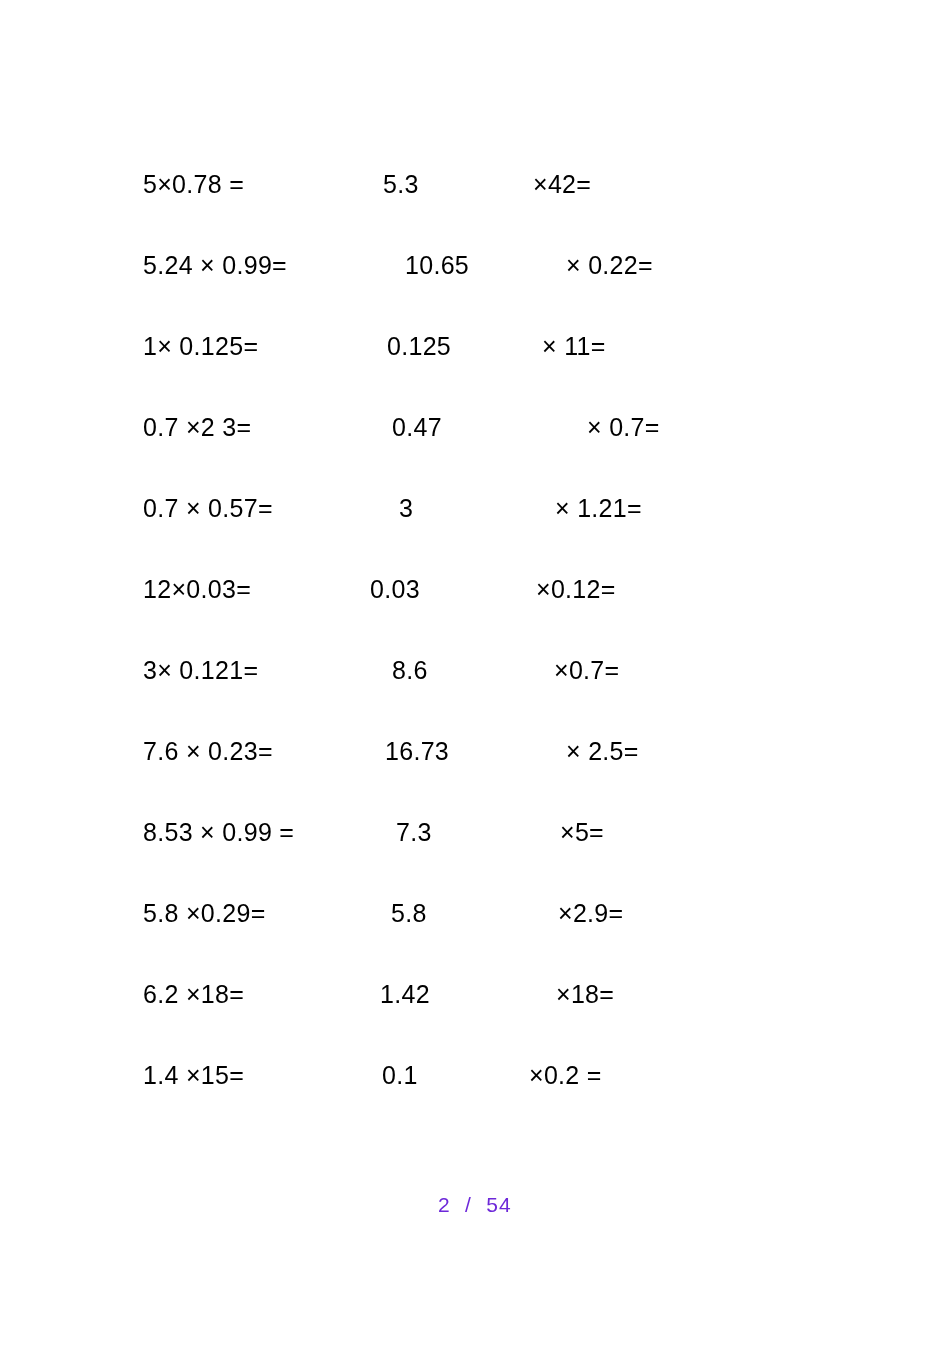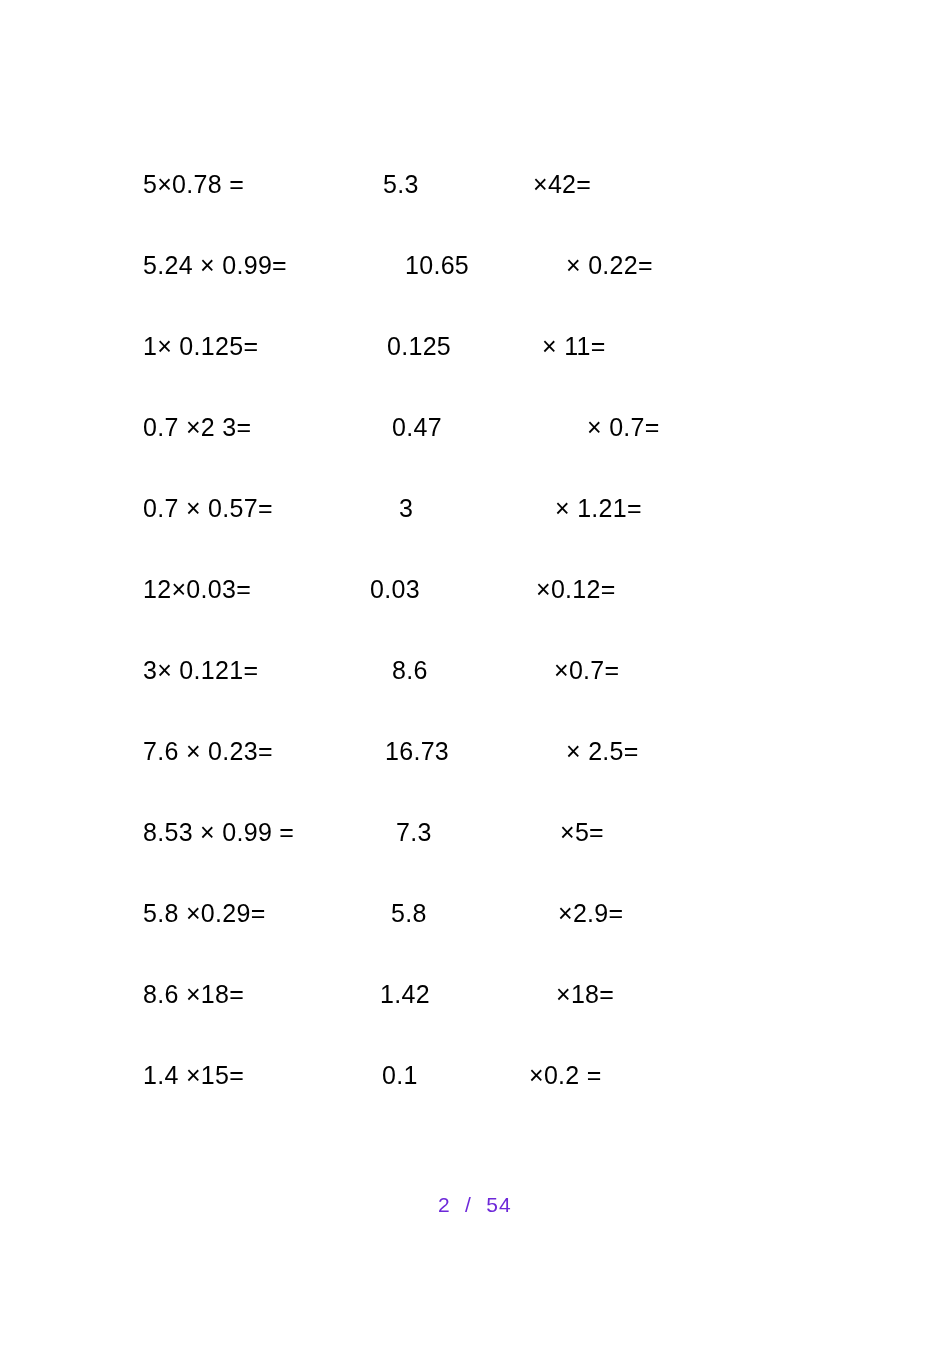--- a/index.html
+++ b/index.html
@@ -121,21 +121,21 @@
         <span class="cell cell-left">8.53 × 0.99 =</span>
         <span class="cell cell-middle" style="left: 396px;">7.3</span>
         <span class="cell cell-right" style="left: 560px;">×5=</span>
       </div>
       <div class="problem-row">
         <span class="cell cell-left">5.8 ×0.29=</span>
         <span class="cell cell-middle" style="left: 391px;">5.8</span>
         <span class="cell cell-right" style="left: 558px;">×2.9=</span>
       </div>
       <div class="problem-row">
-        <span class="cell cell-left">8.6 ×18=</span>
+        <span class="cell cell-left">6.2 ×18=</span>
         <span class="cell cell-middle" style="left: 380px;">1.42</span>
         <span class="cell cell-right" style="left: 556px;">×18=</span>
       </div>
       <div class="problem-row">
         <span class="cell cell-left">1.4 ×15=</span>
         <span class="cell cell-middle" style="left: 382px;">0.1</span>
         <span class="cell cell-right" style="left: 529px;">×0.2 =</span>
       </div>
     </div>
 

